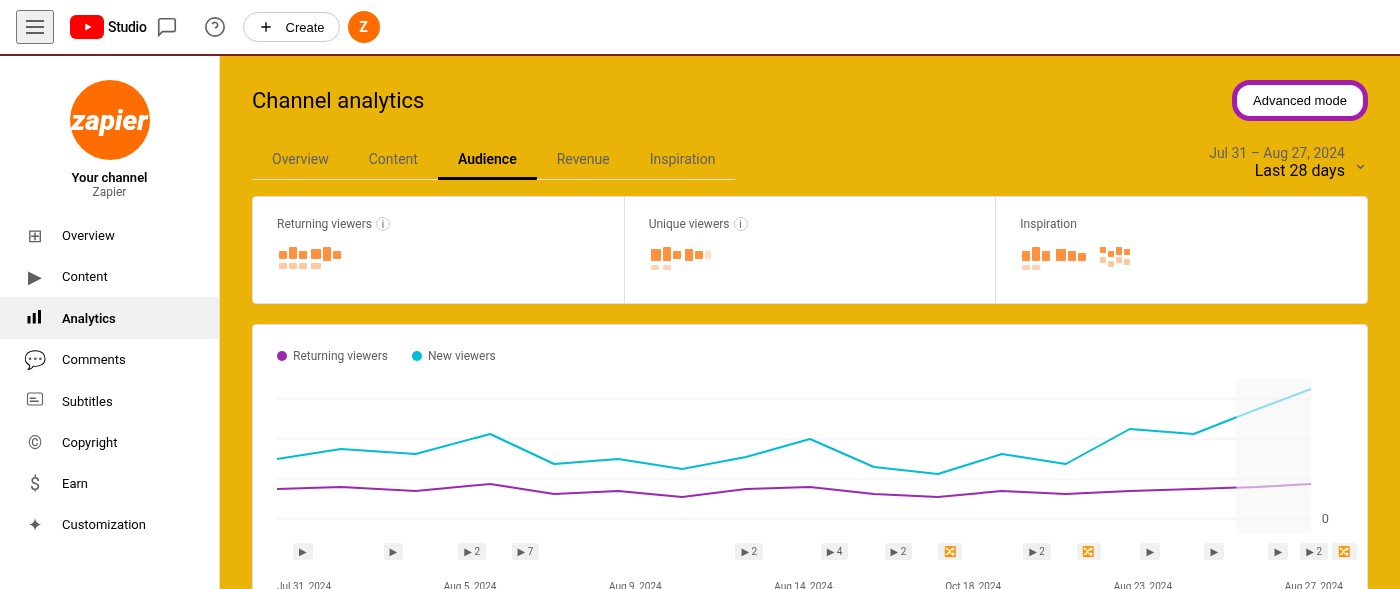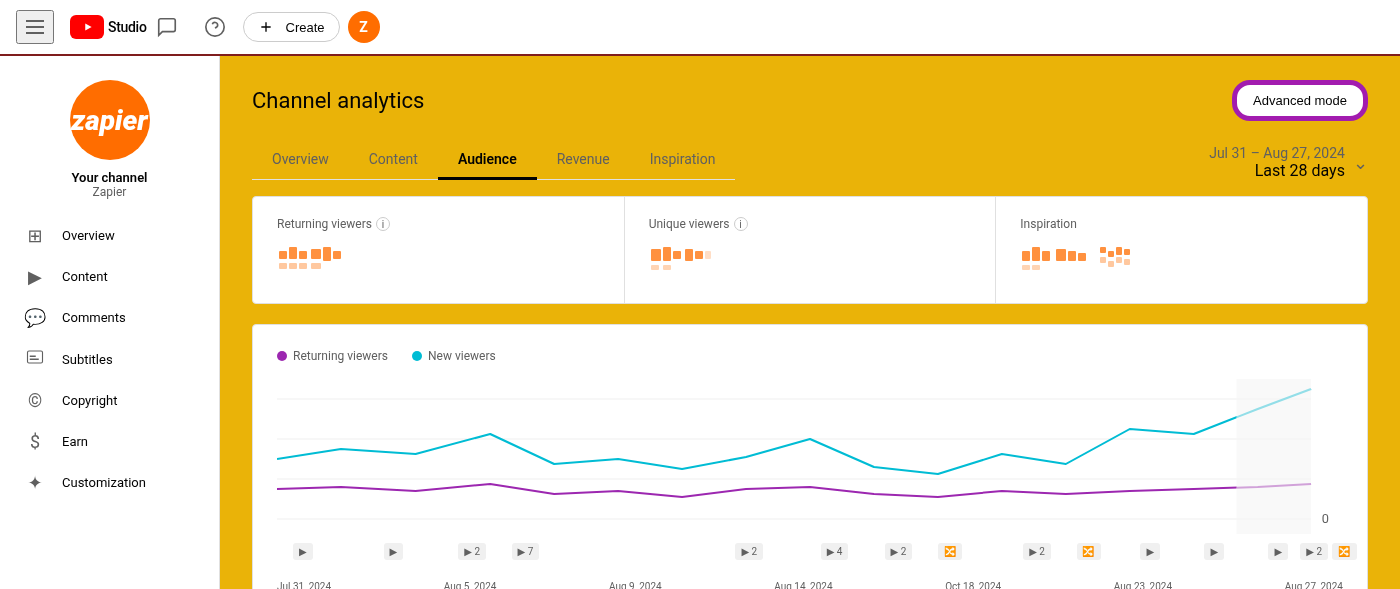--- a/index.html
+++ b/index.html
@@ -156,20 +156,30 @@
     <div class="channel-sub">Zapier</div>
     <nav class="sidebar-nav">
       <div class="nav-item">
         <span class="nav-icon">⊞</span>
         <span>Overview</span>
       </div>
       <div class="nav-item">
         <span class="nav-icon">▶</span>
         <span>Content</span>
       </div>
+      <div class="nav-item active">
+        <span class="nav-icon">
+          <svg width="18" height="18" fill="#030303" viewBox="0 0 24 24">
+              <rect x="2" y="12" width="4" height="10"></rect>
+              <rect x="9" y="8" width="4" height="14"></rect>
+              <rect x="16" y="4" width="4" height="18"></rect>
+            </svg>
+        </span>
+        <span>Analytics</span>
+      </div>
       <div class="nav-item">
         <span class="nav-icon">💬</span>
         <span>Comments</span>
       </div>
       <div class="nav-item">
         <span class="nav-icon">
           <svg width="18" height="18" fill="#606060" viewBox="0 0 24 24">
               <rect x="2" y="4" width="20" height="16" rx="2" stroke="#606060" stroke-width="1.5" fill="none"></rect>
               <rect x="5" y="10" width="8" height="2" fill="#606060"></rect>
               <rect x="5" y="14" width="12" height="2" fill="#606060"></rect>

